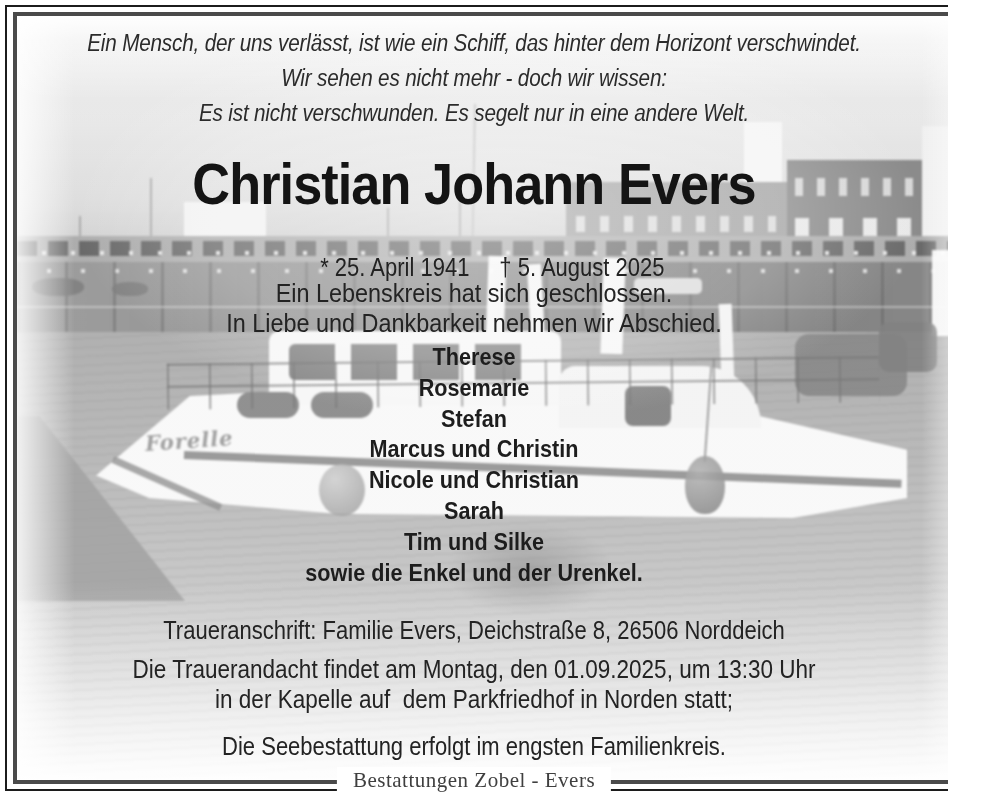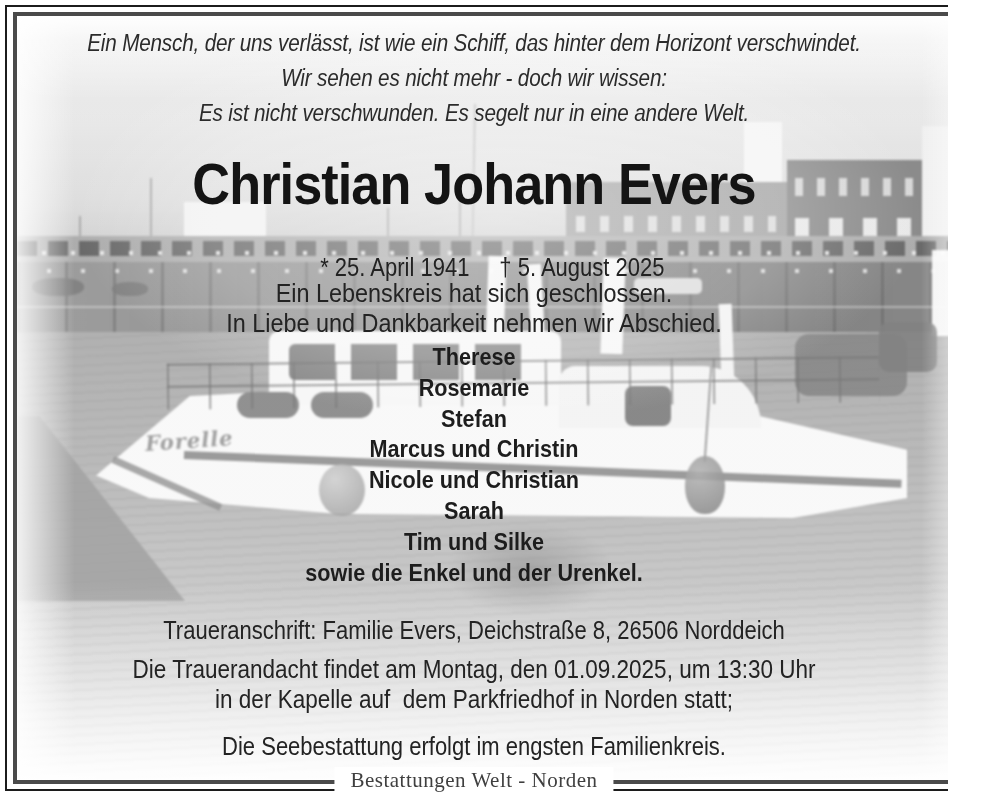--- a/index.html
+++ b/index.html
@@ -210,16 +210,16 @@
       <div class="mourner">sowie die Enkel und der Urenkel.</div>
     </div>
 
     <div class="line body-line sx88" style="top:616px;font-size:25px;">Traueranschrift: Familie Evers, Deichstraße 8, 26506 Norddeich</div>
     <div class="line body-line sx90" style="top:655px;font-size:25px;">Die Trauerandacht findet am Montag, den 01.09.2025, um 13:30 Uhr</div>
     <div class="line body-line sx90" style="top:685px;font-size:25px;">in der Kapelle auf  dem Parkfriedhof in Norden statt;</div>
     <div class="line body-line sx88" style="top:732px;font-size:25px;">Die Seebestattung erfolgt im engsten Familienkreis.</div>
   </div>
 
   <div class="footer-box">
-    <span>Bestattungen Welt - Norden</span>
+    <span>Bestattungen Zobel - Evers</span>
   </div>
 
 </div>
 
 </body></html>

